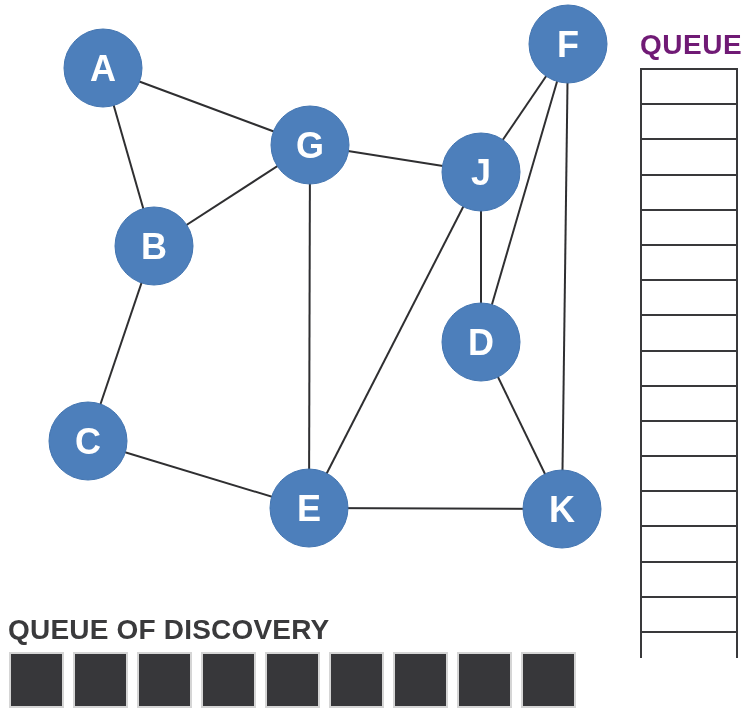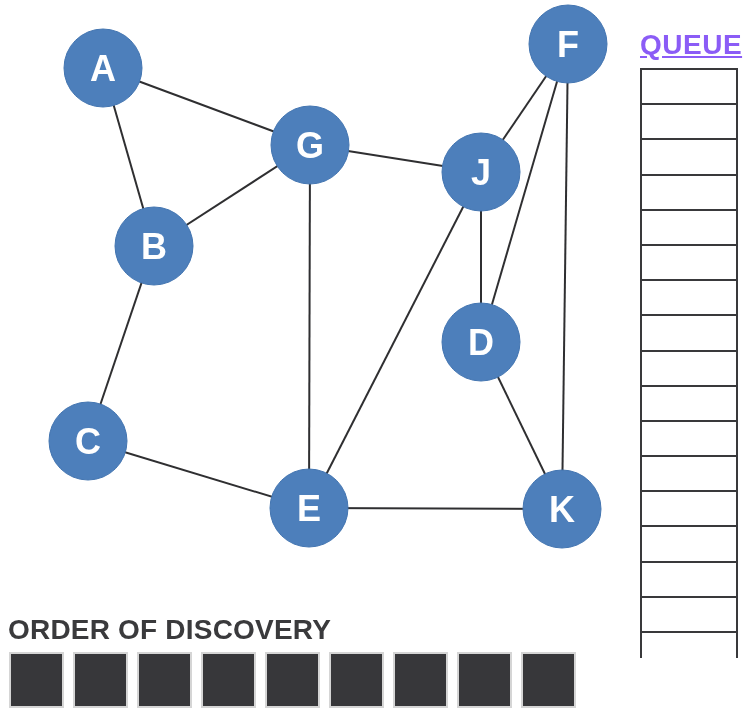--- a/index.html
+++ b/index.html
@@ -110,21 +110,21 @@
       <g class="graph-node">
         <circle cx="481" cy="172" r="39" fill="#4d7fbb" stroke="#4375b1" stroke-width="1"></circle>
         <text x="481" y="185" fill="#ffffff">J</text>
       </g>
       <g class="graph-node">
         <circle cx="562" cy="509" r="39" fill="#4d7fbb" stroke="#4375b1" stroke-width="1"></circle>
         <text x="562" y="522" fill="#ffffff">K</text>
       </g>
     </svg>
 
-  <div class="queue-label" style="color: #8b5cf6; text-decoration: underline;">QUEUE</div>
+  <div class="queue-label" style="color: #701a75;">QUEUE</div>
 
   <div class="queue" id="queue" style="border-color: rgb(57, 57, 59);">
       <div class="queue-cell" style="border-bottom-color: rgb(57, 57, 59);"></div>
       <div class="queue-cell" style="border-bottom-color: rgb(57, 57, 59);"></div>
       <div class="queue-cell" style="border-bottom-color: rgb(57, 57, 59);"></div>
       <div class="queue-cell" style="border-bottom-color: rgb(57, 57, 59);"></div>
       <div class="queue-cell" style="border-bottom-color: rgb(57, 57, 59);"></div>
       <div class="queue-cell" style="border-bottom-color: rgb(57, 57, 59);"></div>
       <div class="queue-cell" style="border-bottom-color: rgb(57, 57, 59);"></div>
       <div class="queue-cell" style="border-bottom-color: rgb(57, 57, 59);"></div>
@@ -132,21 +132,21 @@
       <div class="queue-cell" style="border-bottom-color: rgb(57, 57, 59);"></div>
       <div class="queue-cell" style="border-bottom-color: rgb(57, 57, 59);"></div>
       <div class="queue-cell" style="border-bottom-color: rgb(57, 57, 59);"></div>
       <div class="queue-cell" style="border-bottom-color: rgb(57, 57, 59);"></div>
       <div class="queue-cell" style="border-bottom-color: rgb(57, 57, 59);"></div>
       <div class="queue-cell" style="border-bottom-color: rgb(57, 57, 59);"></div>
       <div class="queue-cell" style="border-bottom-color: rgb(57, 57, 59);"></div>
       <div class="queue-tail"></div>
     </div>
 
-  <div class="order-label" style="color: rgb(58, 58, 60);">ORDER OF DISCOVERY</div>
+  <div class="order-label" style="color: rgb(58, 58, 60);">QUEUE OF DISCOVERY</div>
 
   <div class="order-slots" id="order-slots">
       <div class="order-slot" style="background: rgb(55, 55, 58); border-color: rgb(213, 213, 213);"></div>
       <div class="order-slot" style="background: rgb(55, 55, 58); border-color: rgb(213, 213, 213);"></div>
       <div class="order-slot" style="background: rgb(55, 55, 58); border-color: rgb(213, 213, 213);"></div>
       <div class="order-slot" style="background: rgb(55, 55, 58); border-color: rgb(213, 213, 213);"></div>
       <div class="order-slot" style="background: rgb(55, 55, 58); border-color: rgb(213, 213, 213);"></div>
       <div class="order-slot" style="background: rgb(55, 55, 58); border-color: rgb(213, 213, 213);"></div>
       <div class="order-slot" style="background: rgb(55, 55, 58); border-color: rgb(213, 213, 213);"></div>
       <div class="order-slot" style="background: rgb(55, 55, 58); border-color: rgb(213, 213, 213);"></div>

